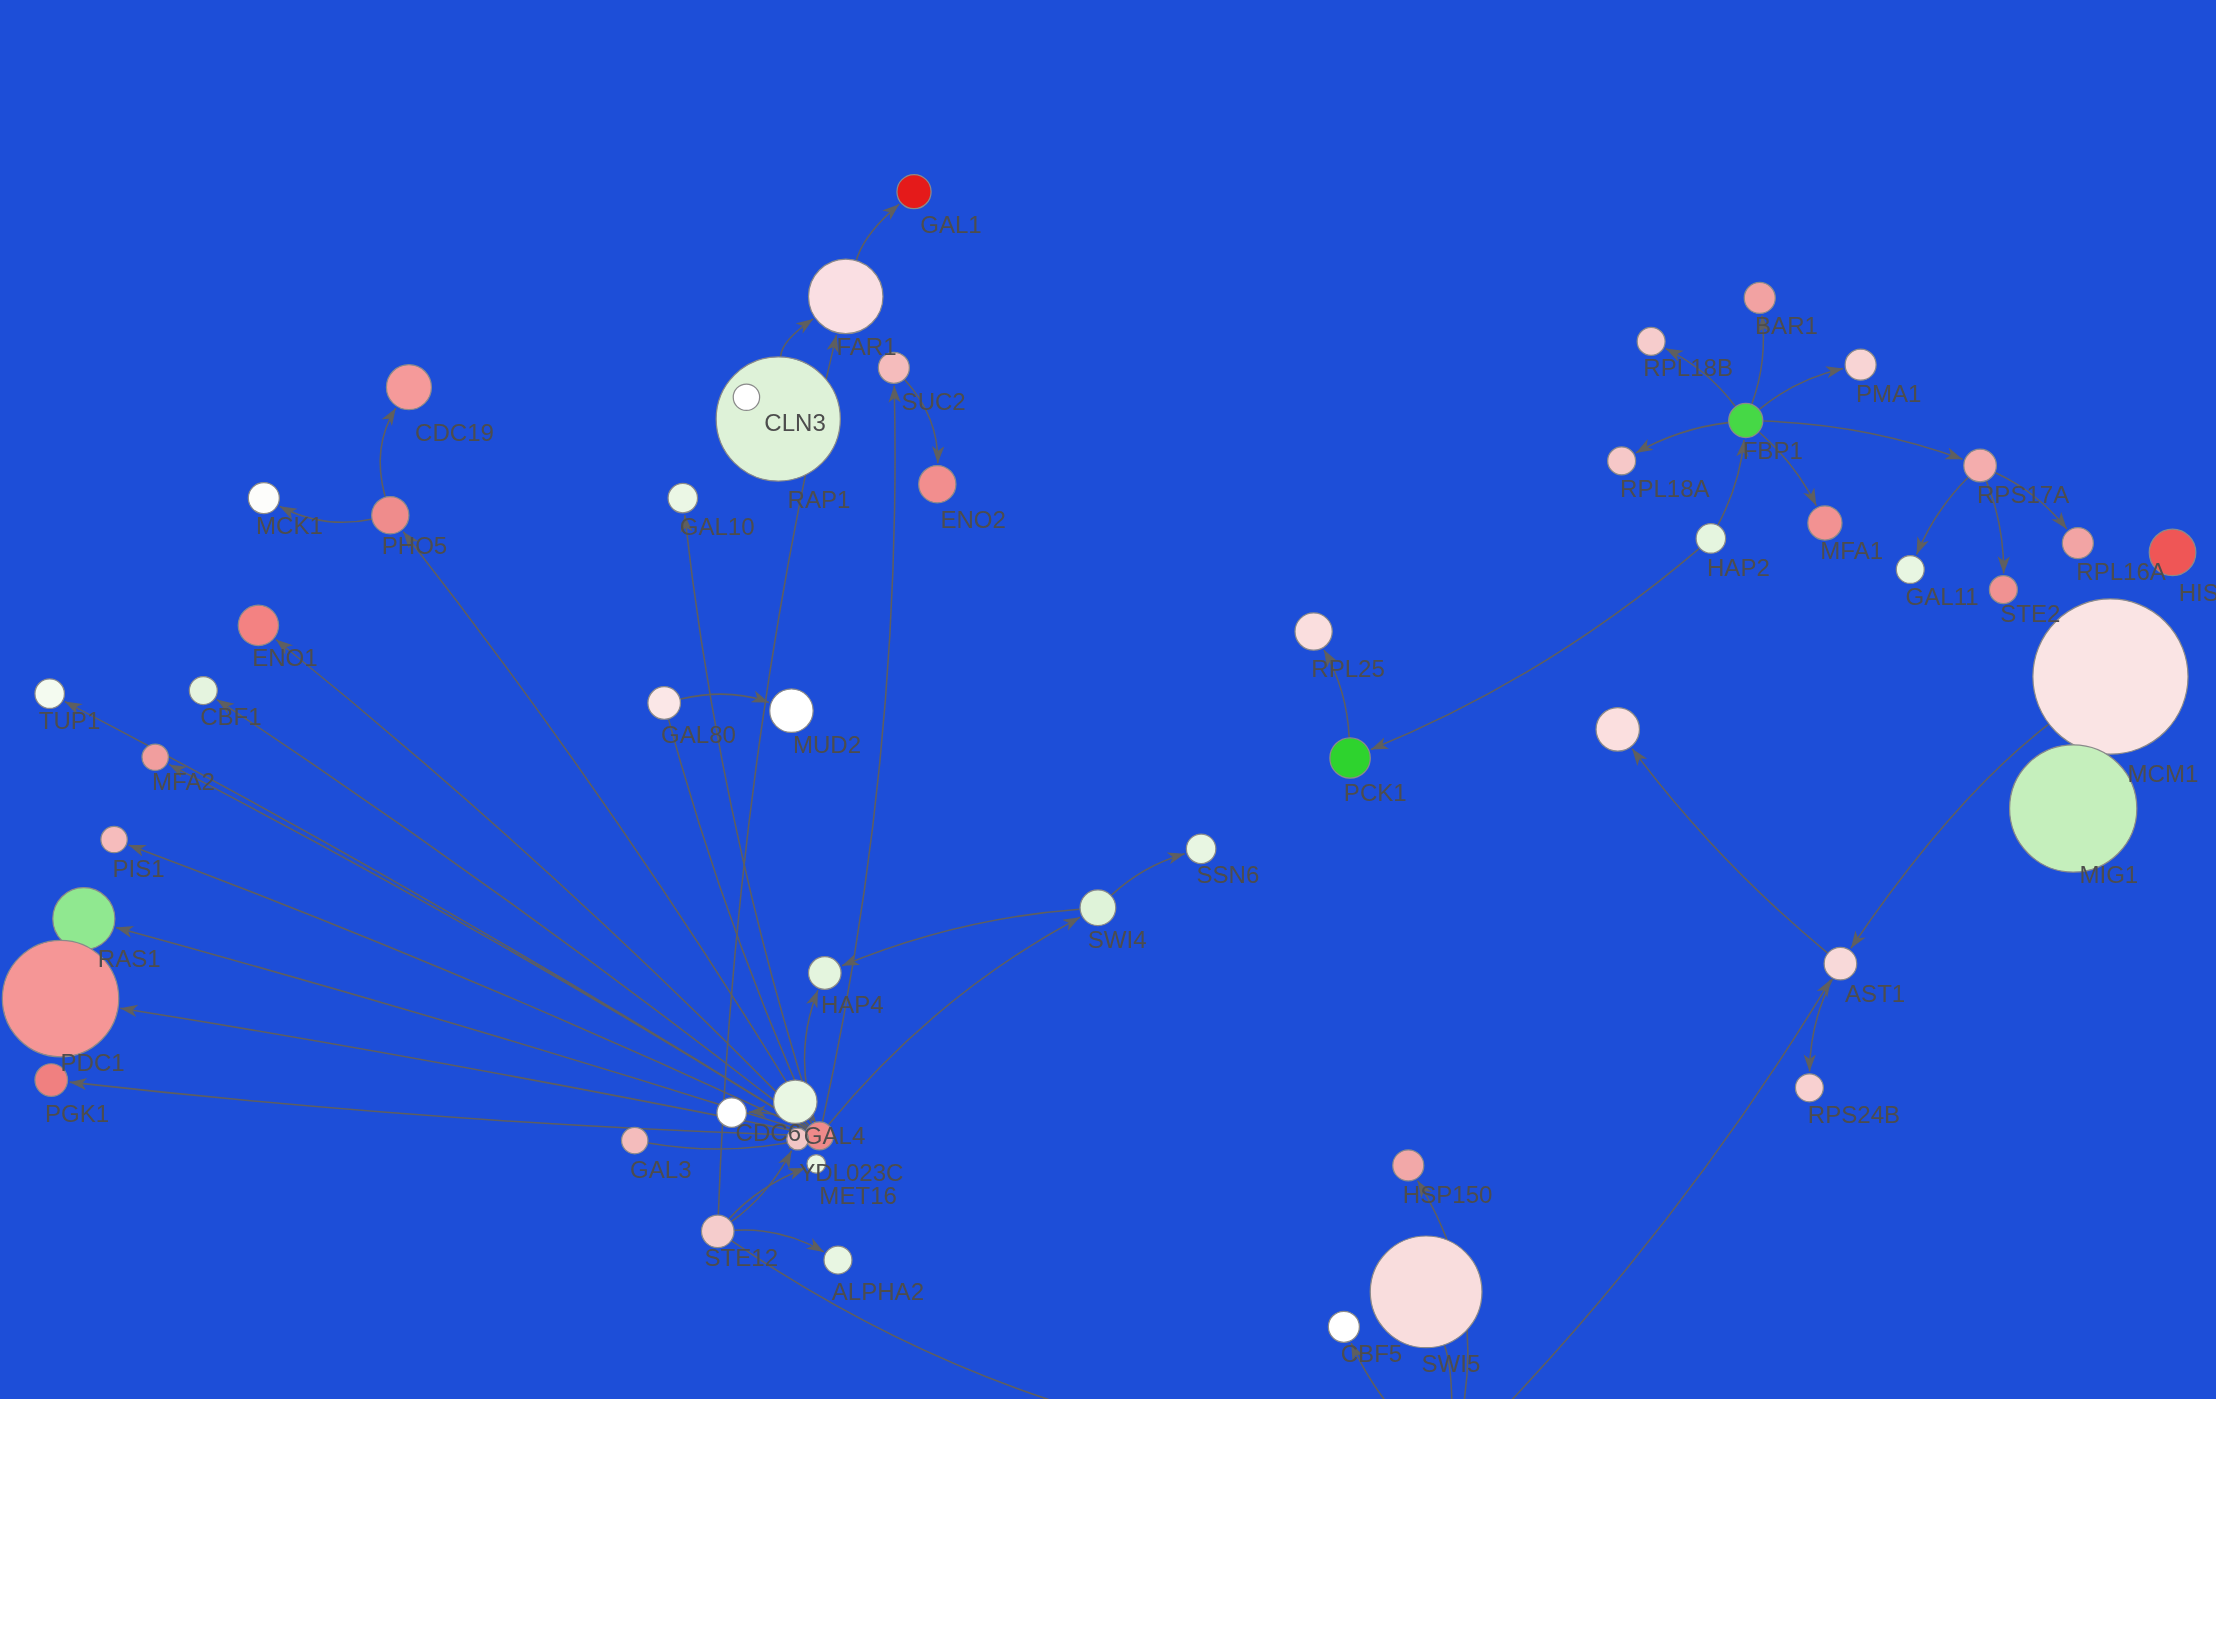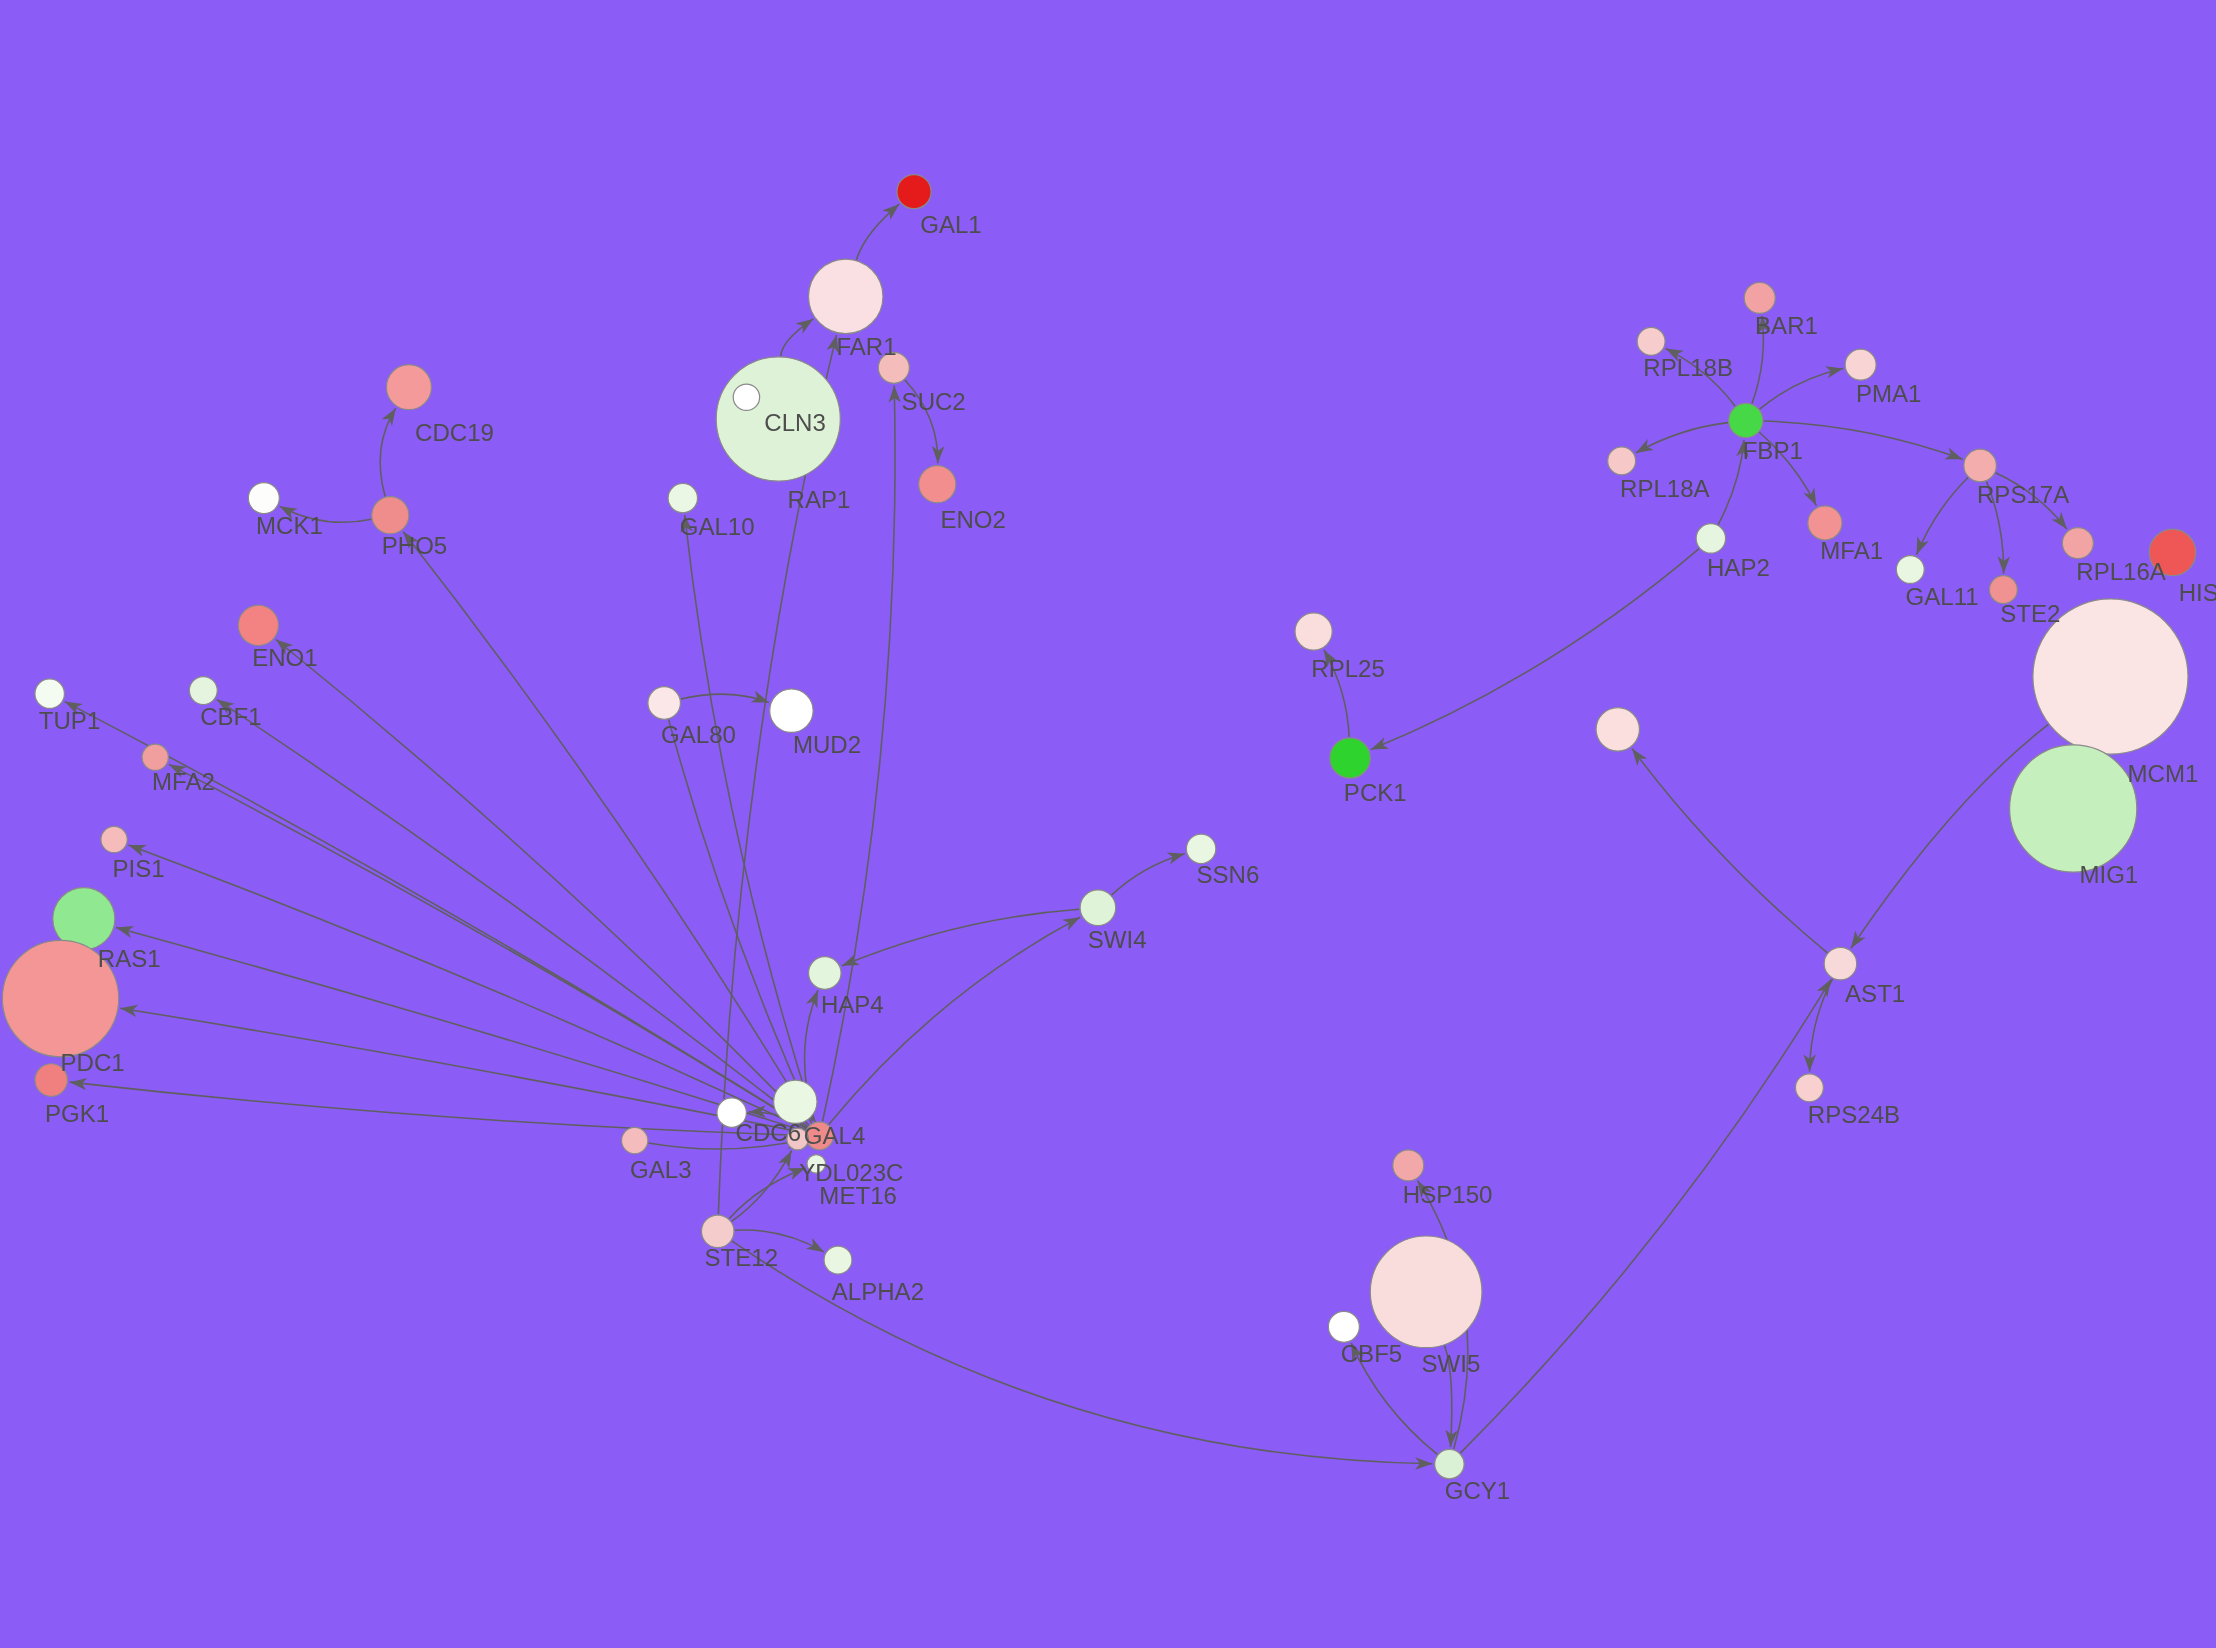--- a/index.html
+++ b/index.html
@@ -1,16 +1,16 @@
 <!DOCTYPE html>
 <html style="font-size:12.4px"><head>
 <meta charset="utf-8">
 <style>
   html,body{margin:0;padding:0;background:#ffffff;}
-  .canvas{position:relative;width:2216px;height:1648px;background:#8b5cf6;overflow:hidden;}
+  .canvas{position:relative;width:2216px;height:1399px;background:#1d4ed8;overflow:hidden;}
   svg{position:absolute;left:0;top:0;}
   text{font-family:"Liberation Sans", sans-serif;}
 </style>
 </head>
 <body>
 
 <div class="canvas">
   <svg width="2216" height="1648" viewBox="0 0 2856 2124" xmlns="http://www.w3.org/2000/svg">
     <defs>
       <marker id="arrow" markerUnits="userSpaceOnUse" markerWidth="26" markerHeight="20" refX="22" refY="8" orient="auto">

